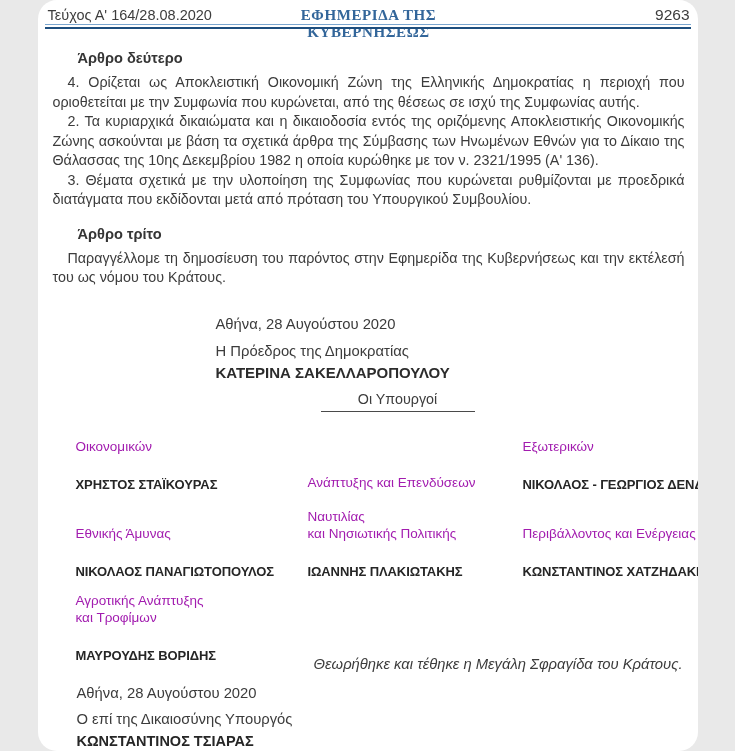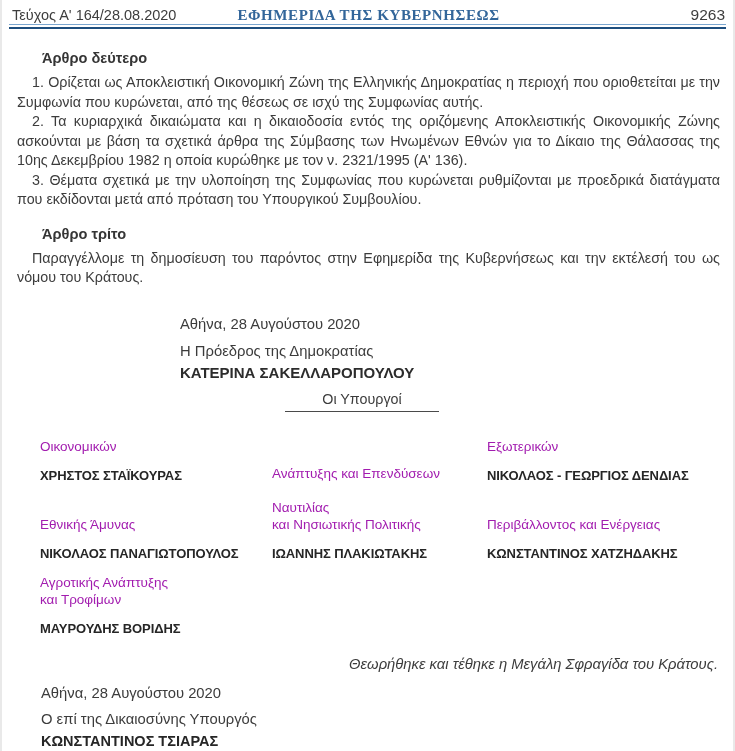--- a/index.html
+++ b/index.html
@@ -1,24 +1,25 @@
 <!DOCTYPE html>
 <html lang="el"><head>
 <meta charset="utf-8">
 <style>
   html, body { margin: 0; padding: 0; background: #e9e9e9; }
   .page {
     position: relative;
-    width: 731px;
+    width: 660px;
     height: 751px;
     background: #ffffff;
     font-family: "Liberation Sans", sans-serif;
     color: #3c3c3c;
     overflow: hidden;
     margin: 0 auto;
+    border-radius: 19px;
   }
   
   .header {
     position: absolute;
     top: 0; left: 0; right: 0;
     padding: 6px 8px 0 10px;
     display: flex;
     align-items: baseline;
     justify-content: space-between;
   }
@@ -109,21 +110,21 @@
   .m-row.r2 { margin-top: 16px; }
   .m-row.r3 { margin-top: 13px; }
   .m-cell { display: flex; flex-direction: column; justify-content: flex-end; }
   .m-portfolio {
     font-size: 13.5px;
     line-height: 17.5px;
     color: #a21caf;
     white-space: pre-line;
   }
   .m-name {
-    margin-top: 12px;
+    margin-top: 21px;
     font-size: 13px;
     font-weight: bold;
     letter-spacing: -0.1px;
     color: #262626;
     white-space: nowrap;
   }
   
   .seal {
     position: absolute;
     top: 655px; left: 15px; right: 15px;
@@ -143,21 +144,21 @@
   <div class="header">
     <div class="header-issue">Τεύχος Α' 164/28.08.2020</div>
     <div class="header-title">ΕΦΗΜΕΡΙΔΑ ΤΗΣ ΚΥΒΕΡΝΗΣΕΩΣ</div>
     <div class="header-page-number">9263</div>
   </div>
   <div class="header-rule"></div>
   <div class="header-rule-dark"></div>
 
   <div class="articles">
     <div class="article-heading first">Άρθρο δεύτερο</div>
-    <p>1. Ορίζεται ως Αποκλειστική Οικονομική Ζώνη της Ελληνικής Δημοκρατίας η περιοχή που οριοθετείται με την Συμφωνία που κυρώνεται, από της θέσεως σε ισχύ της Συμφωνίας αυτής.</p>
+    <p>4. Ορίζεται ως Αποκλειστική Οικονομική Ζώνη της Ελληνικής Δημοκρατίας η περιοχή που οριοθετείται με την Συμφωνία που κυρώνεται, από της θέσεως σε ισχύ της Συμφωνίας αυτής.</p>
     <p>2. Τα κυριαρχικά δικαιώματα και η δικαιοδοσία εντός της οριζόμενης Αποκλειστικής Οικονομικής Ζώνης ασκούνται με βάση τα σχετικά άρθρα της Σύμβασης των Ηνωμένων Εθνών για το Δίκαιο της Θάλασσας της 10ης Δεκεμβρίου 1982 η οποία κυρώθηκε με τον ν. 2321/1995 (Α' 136).</p>
     <p>3. Θέματα σχετικά με την υλοποίηση της Συμφωνίας που κυρώνεται ρυθμίζονται με προεδρικά διατάγματα που εκδίδονται μετά από πρόταση του Υπουργικού Συμβουλίου.</p>
 
     <div class="article-heading second">Άρθρο τρίτο</div>
     <p>Παραγγέλλομε τη δημοσίευση του παρόντος στην Εφημερίδα της Κυβερνήσεως και την εκτέλεσή του ως νόμου του Κράτους.</p>
   </div>
 
   <div class="sig-block">
     <div class="sig-place-date">Αθήνα, 28 Αυγούστου 2020</div>
     <div class="sig-title">Η Πρόεδρος της Δημοκρατίας</div>

